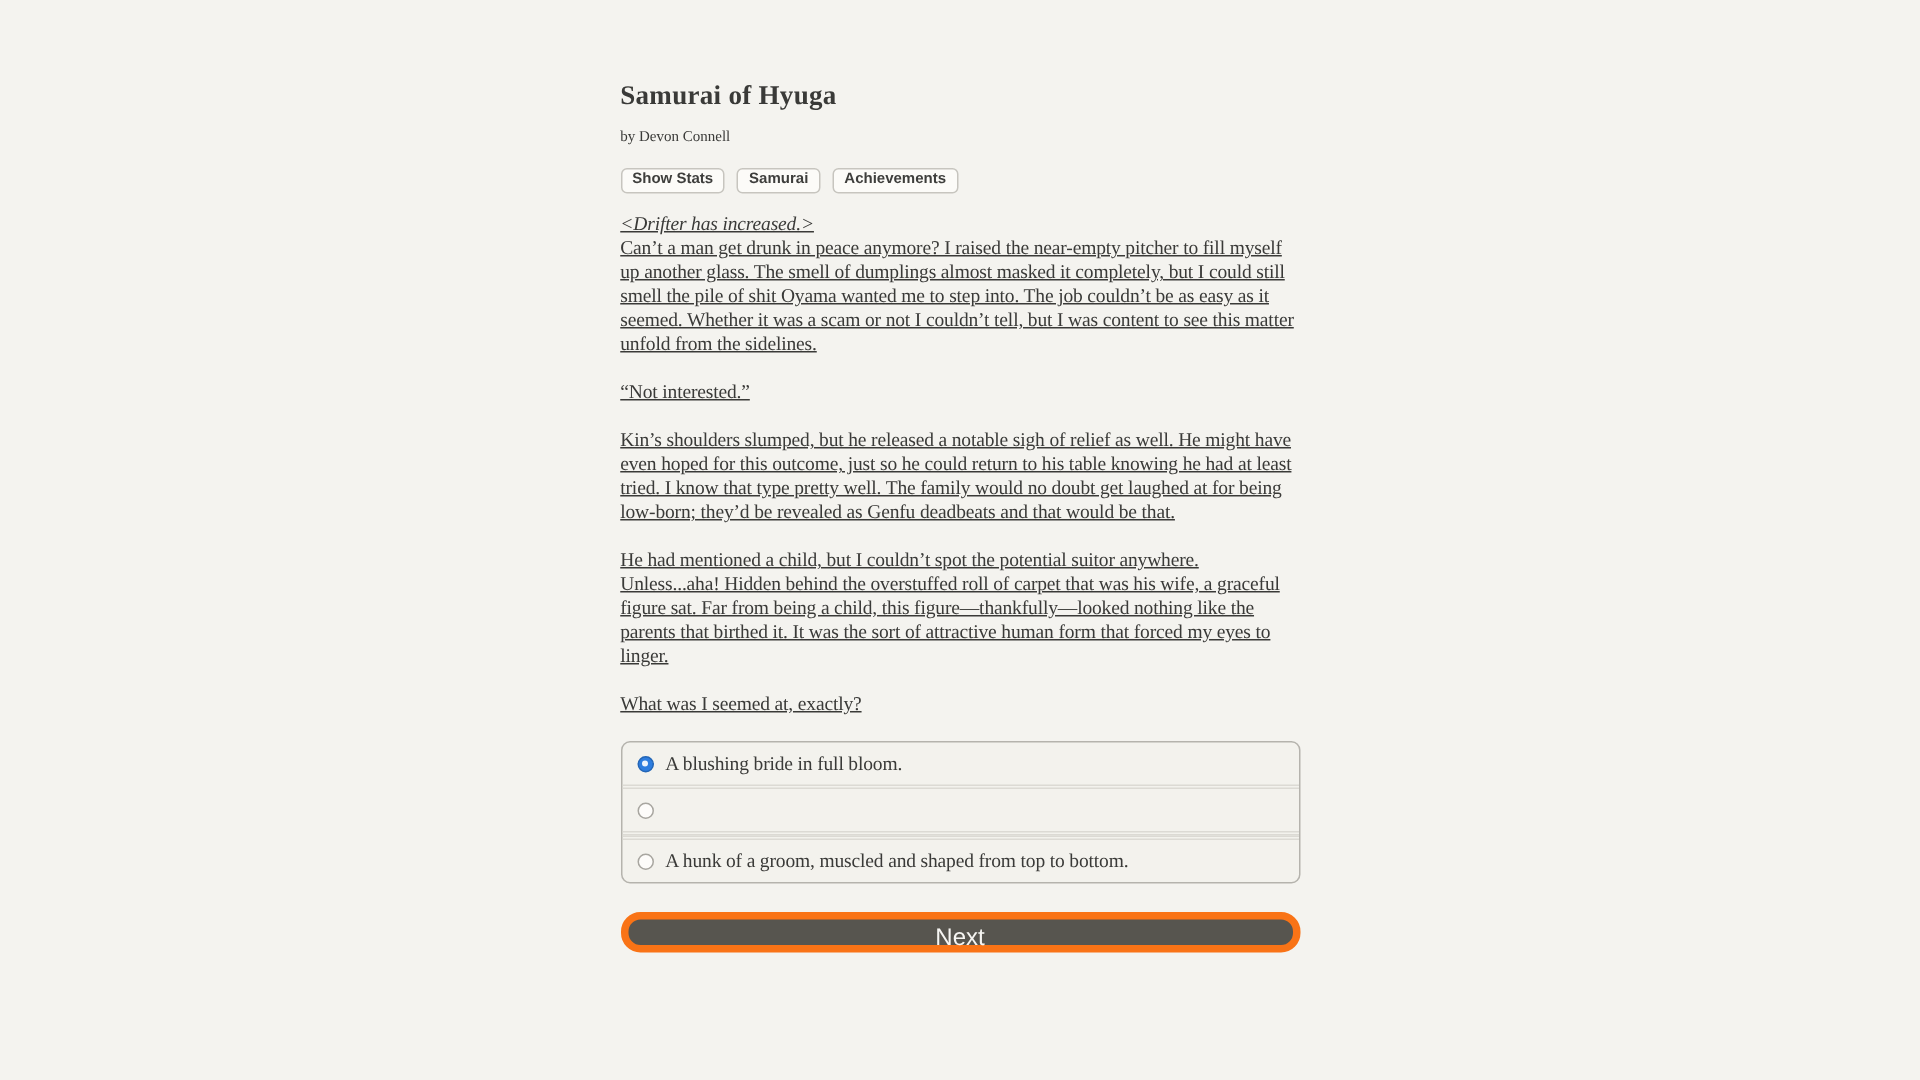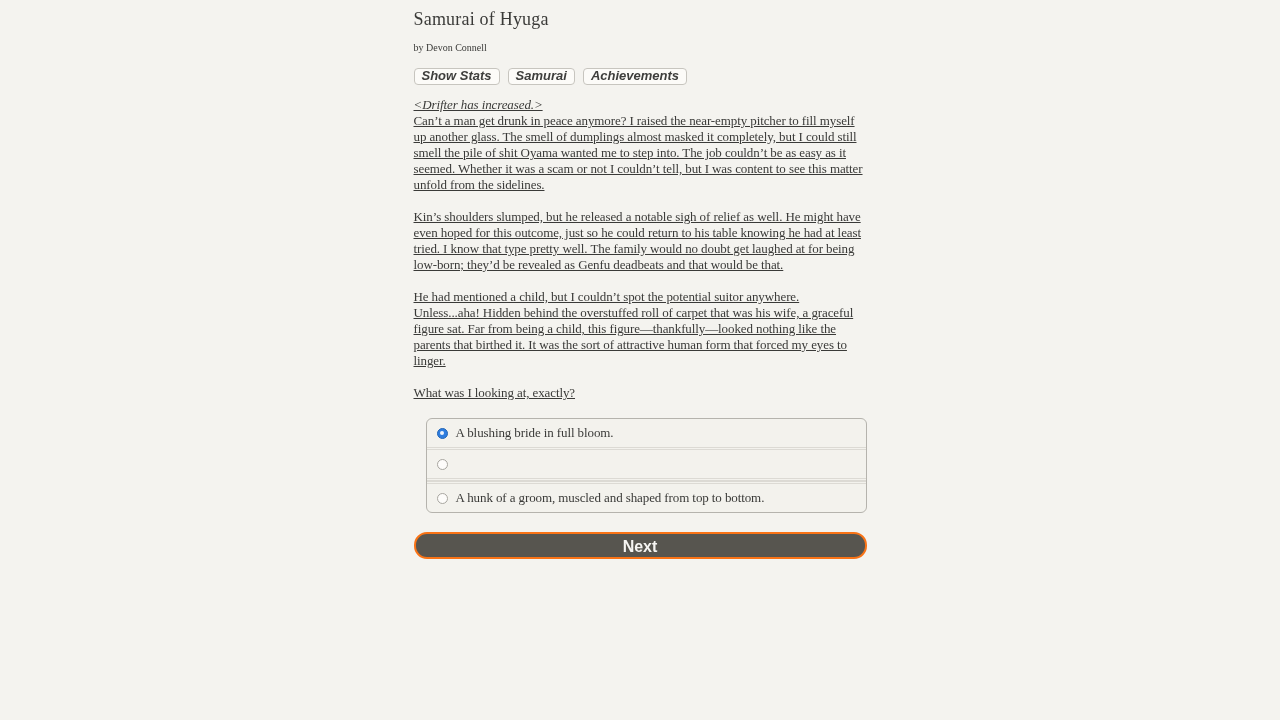--- a/index.html
+++ b/index.html
@@ -19,63 +19,62 @@
     overflow: hidden;
   }
   .column {
     width: 453px;
     margin: 0 auto;
     padding-top: 8px;
   }
   .game-title {
     font-size: 18px;
     line-height: 22px;
-    font-weight: normal;
+    font-weight: bold;
     letter-spacing: 0.2px;
+    margin-top: 44px;
   }
   .byline {
     margin-top: 10px;
     font-size: 10px;
     line-height: 16px;
   }
   .toolbar {
     margin-top: 12px;
     display: flex;
     gap: 8px;
     align-items: center;
   }
   .toolbar button {
     font-family: "Liberation Sans", "DejaVu Sans", sans-serif;
-    font-size: 13px;
+    font-size: 10px;
     font-weight: bold;
     color: #3e3e3c;
     background: #fcfbf8;
     border: 1px solid #c7c5bf;
     border-radius: 4px;
     padding: 2px 7px 3px;
     line-height: 10px;
     cursor: pointer;
-    font-style: italic;
   }
   .story {
     margin-top: 12px;
     font-size: 13px;
     line-height: 16px;
     letter-spacing: -0.1px;
   }
   .story p { margin-top: 16px; text-decoration: underline; }
   .story p.stat-line { margin-top: 0; font-style: italic; }
   .story p.after-stat { margin-top: 0; }
   .choices {
     margin-top: 17px;
     border: 1px solid var(--box-border);
     border-radius: 6px;
     background: #f3f2ed;
     overflow: hidden;
-    margin-left: 12px;
   }
   .choice-row {
     display: flex;
     align-items: center;
     height: 28px;
     padding: 0 10px;
     cursor: pointer;
     font-size: 13px;
     letter-spacing: -0.1px;
   }
@@ -105,26 +104,26 @@
     background: #eef4fc;
     border-radius: 50%;
     top: 50%; left: 50%;
     transform: translate(-50%, -50%);
   }
   .next-button {
     margin-top: 19px;
     width: 100%;
     height: 27px;
     background: var(--next-bg);
-    border: 2px solid #f97316;
+    border: 5px solid #f97316;
     border-radius: 13px;
     color: #f6f5f2;
     font-family: "Liberation Sans", "DejaVu Sans", sans-serif;
     font-size: 16px;
-    font-weight: bold;
+    font-weight: normal;
     text-align: center;
     line-height: 25px;
     cursor: pointer;
     display: block;
   }
 </style>
 </head>
 <body>
 
 <div class="column">
@@ -134,23 +133,24 @@
 
   <div class="toolbar">
     <button>Show Stats</button>
     <button>Samurai</button>
     <button>Achievements</button>
   </div>
 
   <div class="story">
     <p class="stat-line">&lt;Drifter has increased.&gt;</p>
     <p class="after-stat">Can’t a man get drunk in peace anymore? I raised the near-empty pitcher to fill myself up another glass. The smell of dumplings almost masked it completely, but I could still smell the pile of shit Oyama wanted me to step into. The job couldn’t be as easy as it seemed. Whether it was a scam or not I couldn’t tell, but I was content to see this matter unfold from the sidelines.</p>
+    <p>“Not interested.”</p>
     <p>Kin’s shoulders slumped, but he released a notable sigh of relief as well. He might have even hoped for this outcome, just so he could return to his table knowing he had at least tried. I know that type pretty well. The family would no doubt get laughed at for being low-born; they’d be revealed as Genfu deadbeats and that would be that.</p>
     <p>He had mentioned a child, but I couldn’t spot the potential suitor anywhere. Unless...aha! Hidden behind the overstuffed roll of carpet that was his wife, a graceful figure sat. Far from being a child, this figure—thankfully—looked nothing like the parents that birthed it. It was the sort of attractive human form that forced my eyes to linger.</p>
-    <p>What was I looking at, exactly?</p>
+    <p>What was I seemed at, exactly?</p>
   </div>
 
   <div class="choices">
     <label class="choice-row">
       <span class="radio selected"></span>
       <span>A blushing bride in full bloom.</span>
     </label>
     <div class="choice-sep"></div>
     <label class="choice-row">
       <span class="radio"></span>

